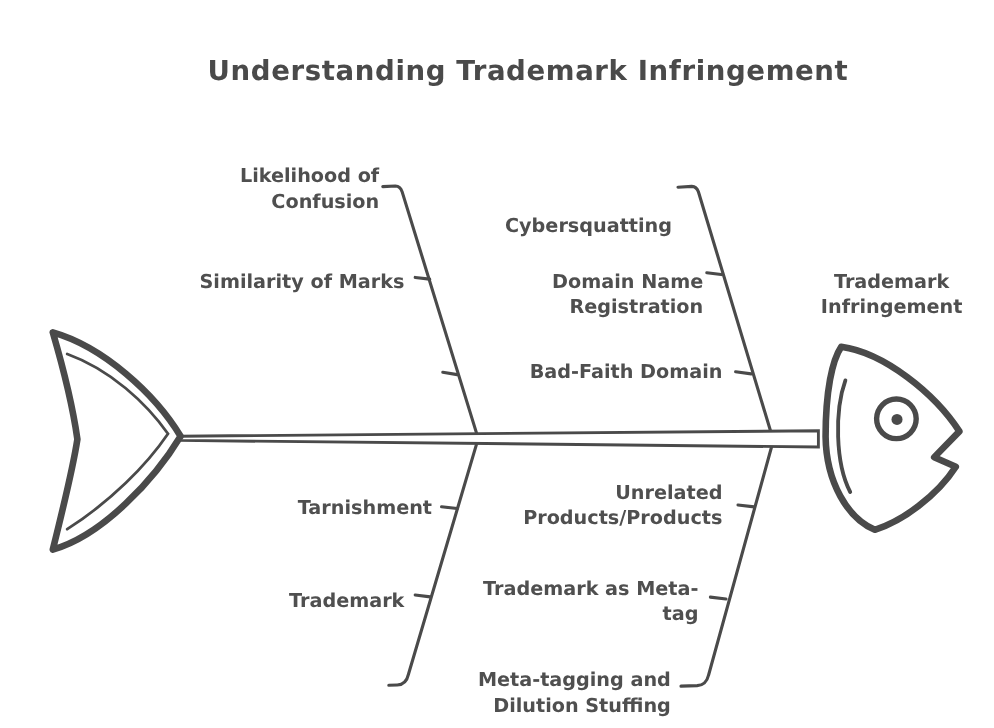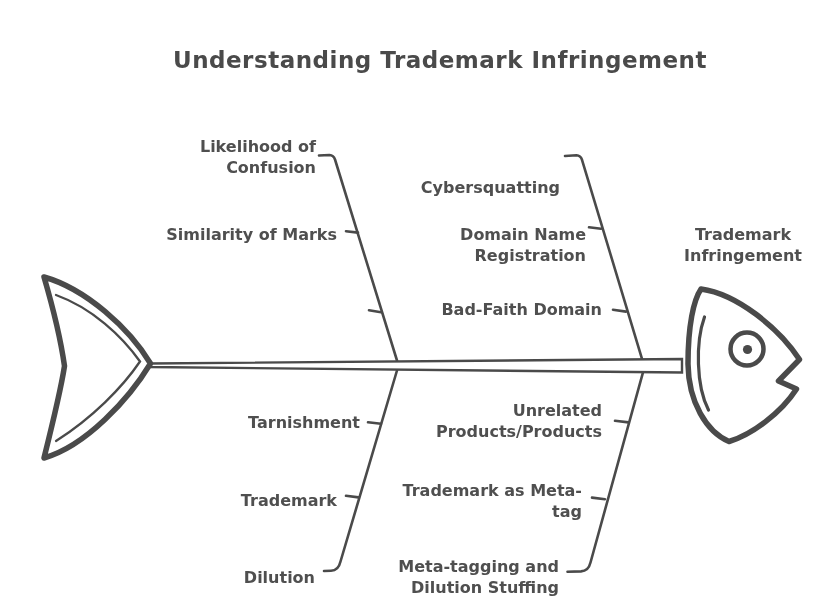--- a/index.html
+++ b/index.html
@@ -78,21 +78,20 @@
 Confusion</div>
   <div class="lbl r" style="left:137px;top:224px;width:200px;">Similarity of Marks</div>
 
   <div class="lbl r" style="left:360px;top:145px;width:200px;margin-top:32px;">Cybersquatting</div>
   <div class="lbl r" style="left:386px;top:210px;width:200px;margin-top:14px;">Domain Name
 Registration</div>
   <div class="lbl r" style="left:402px;top:299px;width:200px;">Bad-Faith Domain</div>
 
   <div class="lbl r" style="left:160px;top:412px;width:200px;">Tarnishment</div>
   <div class="lbl r" style="left:137px;top:490px;width:200px;">Trademark</div>
-  <div class="lbl r" style="left:115px;top:567px;width:200px;">Dilution</div>
 
   <div class="lbl r" style="left:392px;top:400px;width:210px;">Unrelated
 Products/Products</div>
   <div class="lbl r" style="left:372px;top:480px;width:210px;">Trademark as Meta-
 tag</div>
   <div class="lbl r" style="left:349px;top:556px;width:210px;">Meta-tagging and
 Dilution Stuffing</div>
 
 </div>
 

